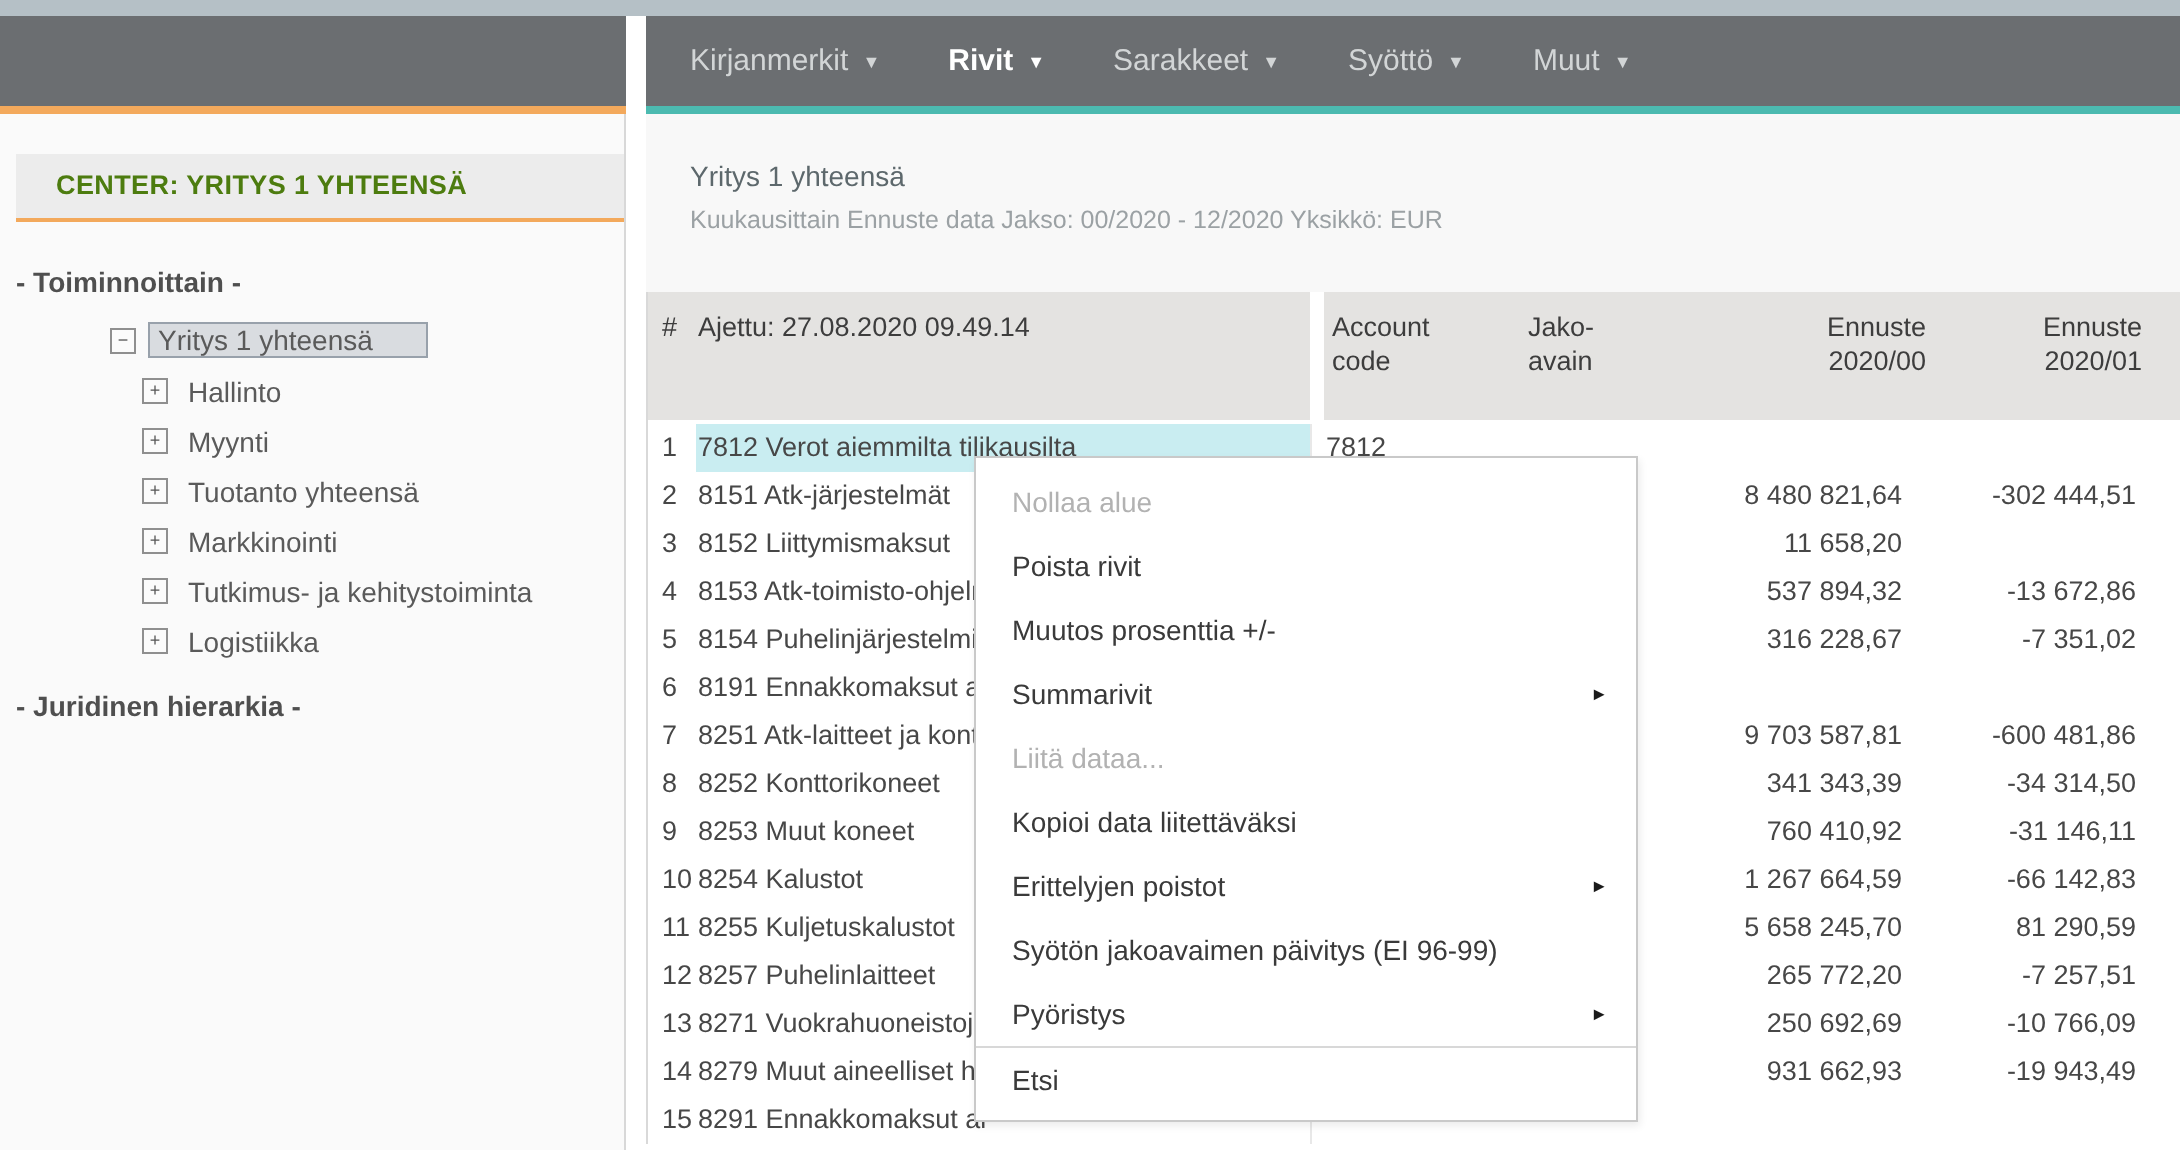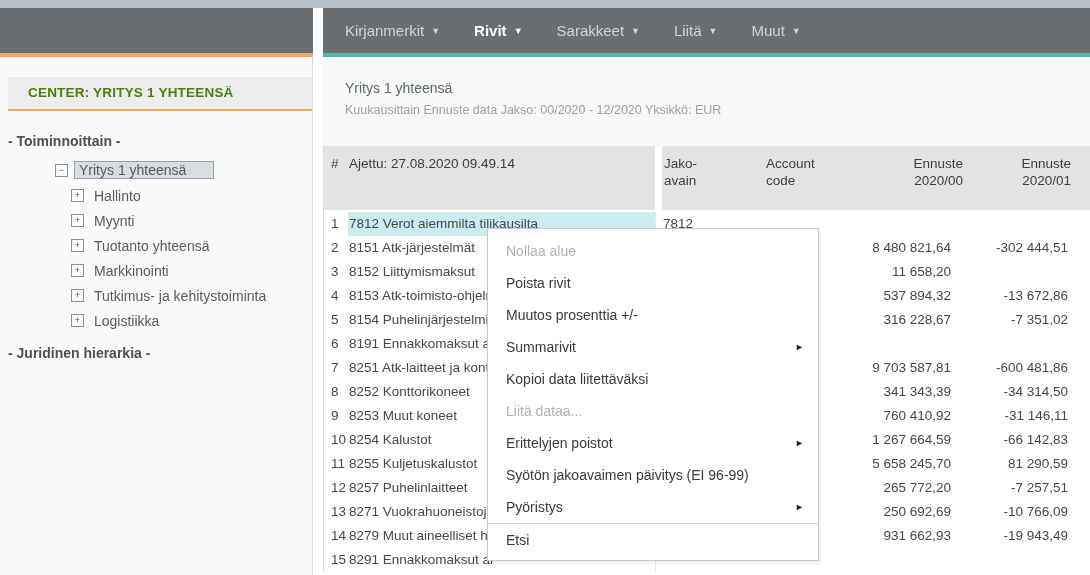--- a/index.html
+++ b/index.html
@@ -102,21 +102,21 @@
           <span class="menu-top-label">Rivit</span>
           <span class="caret">▼</span>
         </div>
 
         <div class="menu-top-item">
           <span class="menu-top-label">Sarakkeet</span>
           <span class="caret">▼</span>
         </div>
 
         <div class="menu-top-item">
-          <span class="menu-top-label">Liitä</span>
+          <span class="menu-top-label">Syöttö</span>
           <span class="caret">▼</span>
         </div>
 
         <div class="menu-top-item">
           <span class="menu-top-label">Muut</span>
           <span class="caret">▼</span>
         </div>
       </div>
   </div>
 
@@ -169,24 +169,24 @@
   <div class="main">
     <div class="report-header">
       <div class="report-subtitle">Yritys 1 yhteensä</div>
       <div class="report-meta">Kuukausittain Ennuste data Jakso: 00/2020 - 12/2020 Yksikkö: EUR</div>
     </div>
 
     <div class="grid">
       <div class="grid-header">
         <div class="c c-num">#</div>
         <div class="c c-name">Ajettu: 27.08.2020 09.49.14</div>
+        <div class="c c-acc">Account
+code</div>
         <div class="c c-jako">Jako-
 avain</div>
-        <div class="c c-acc">Account
-code</div>
         <div class="c c-e00">Ennuste
 2020/00</div>
         <div class="c c-e01">Ennuste
 2020/01</div>
         <div class="header-gap"></div>
       </div>
 
       <div class="grid-body">
 
           <div class="grid-row">
@@ -343,27 +343,27 @@
         <div class="menu-item">
           <span class="mi-label">Muutos prosenttia +/-</span>
 
         </div>
 
         <div class="menu-item has-submenu">
           <span class="mi-label">Summarivit</span>
           <span class="mi-arrow">►</span>
         </div>
 
+        <div class="menu-item disabled">
+          <span class="mi-label">Liitä dataa...</span>
+
+        </div>
+
         <div class="menu-item">
           <span class="mi-label">Kopioi data liitettäväksi</span>
-
-        </div>
-
-        <div class="menu-item disabled">
-          <span class="mi-label">Liitä dataa...</span>
 
         </div>
 
         <div class="menu-item has-submenu">
           <span class="mi-label">Erittelyjen poistot</span>
           <span class="mi-arrow">►</span>
         </div>
 
         <div class="menu-item">
           <span class="mi-label">Syötön jakoavaimen päivitys (EI 96-99)</span>

